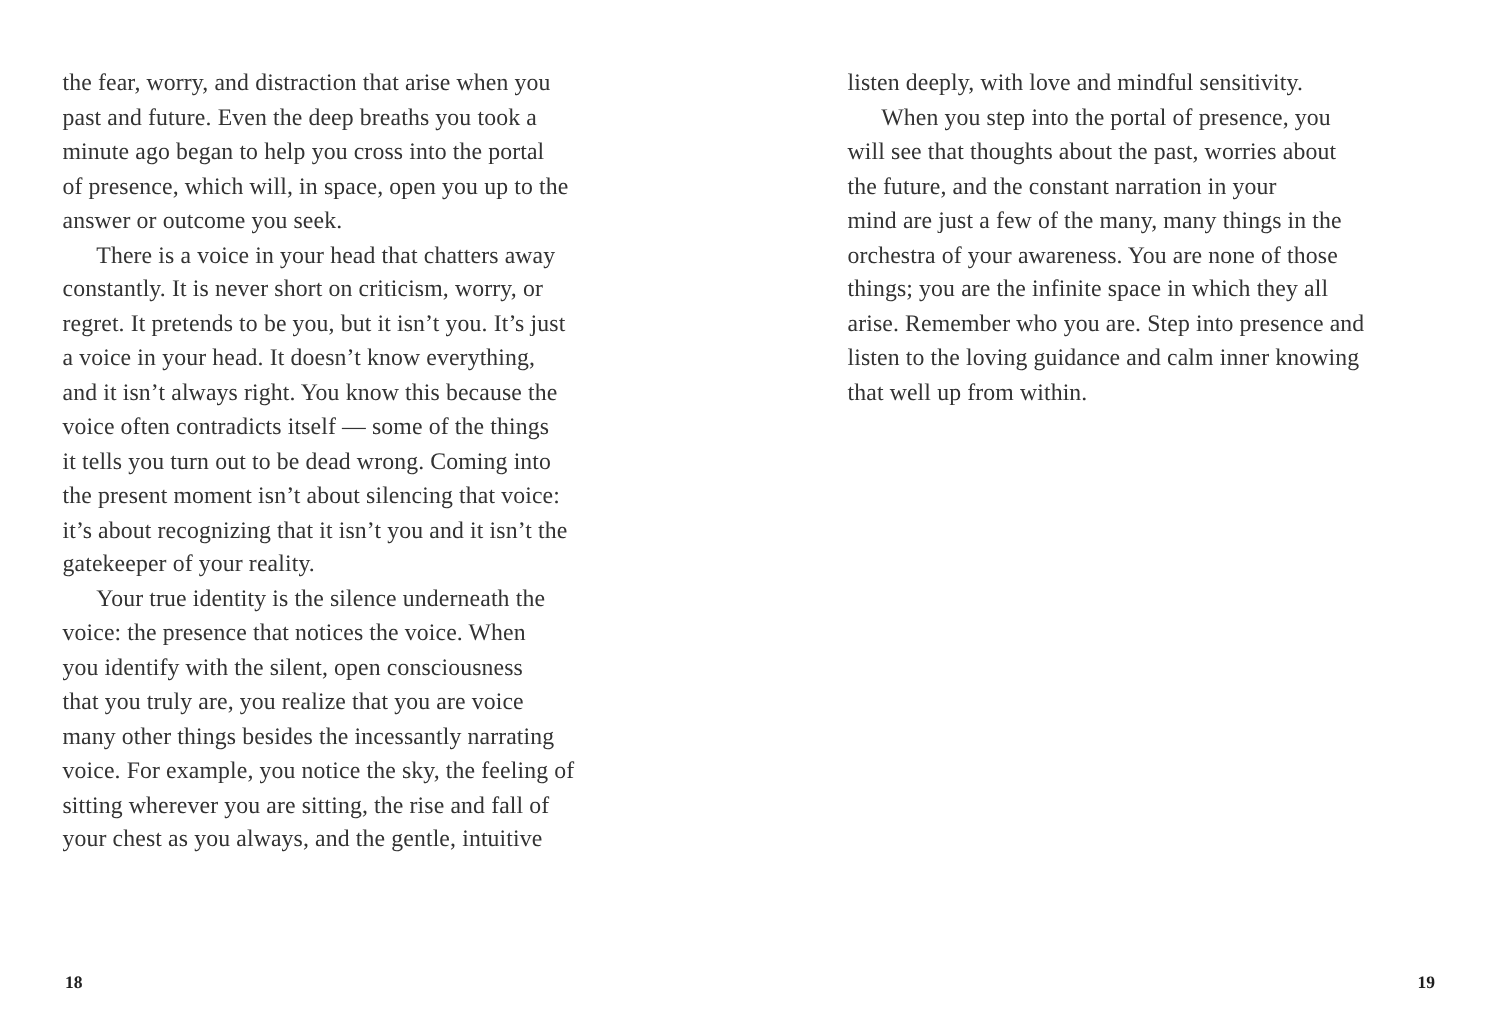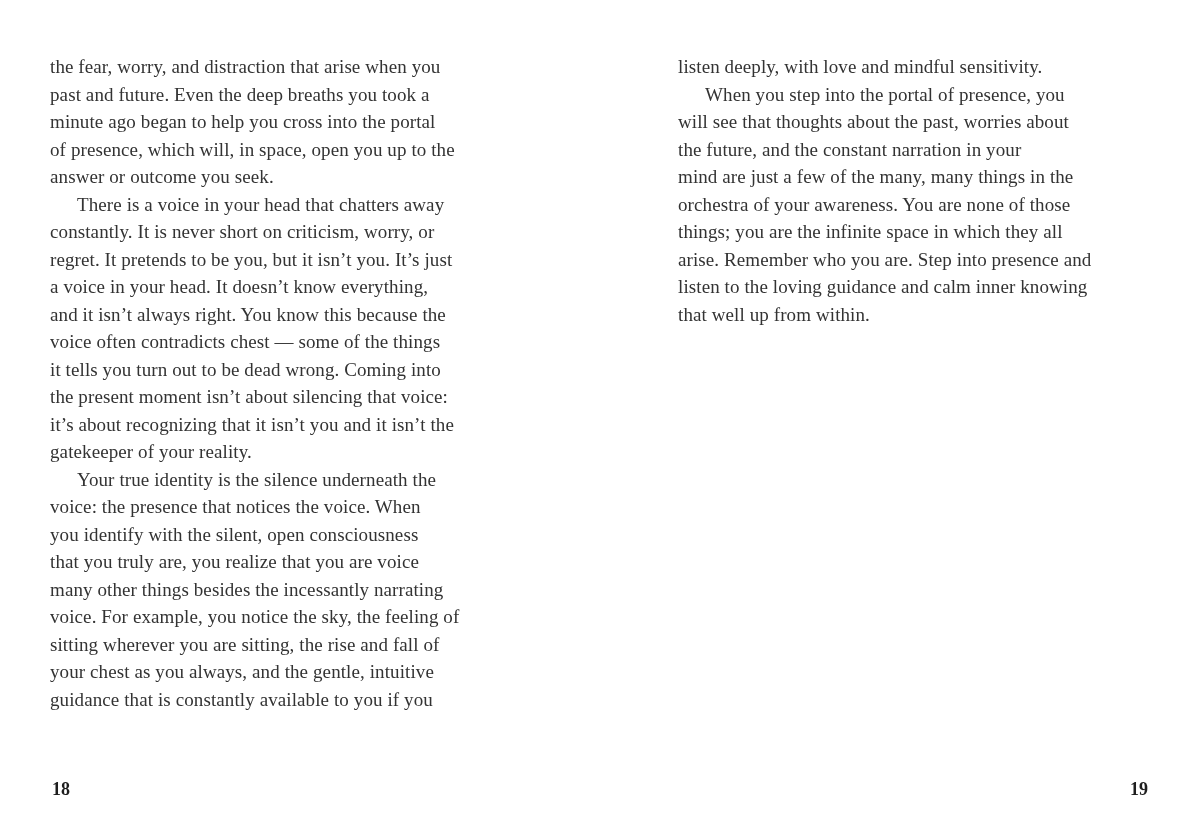--- a/index.html
+++ b/index.html
@@ -40,21 +40,21 @@
     letter-spacing: 0.1px;
   }
   .line.indent {
     padding-left: 27px;
   }
   .line .ital {
   }
   .page-number {
     position: absolute;
     top: 779px;
-    font-size: 18px;
+    font-size: 14px;
     font-weight: 700;
     color: #1e1e1e;
   }
   .page-number-left  { left: 52px; }
   .page-number-right { right: 52px; }
 </style>
 </head>
 <body>
 
 <div class="spread">
@@ -64,34 +64,33 @@
         <div class="line"><span>the fear, worry, and distraction that arise when you</span></div>
         <div class="line"><span>past and future. Even the deep breaths you took a</span></div>
         <div class="line"><span>minute ago began to help you cross into the portal</span></div>
         <div class="line"><span>of presence, which will, in space, open you up to the</span></div>
         <div class="line"><span>answer or outcome you seek.</span></div>
         <div class="line indent"><span>There is a voice in your head that chatters away</span></div>
         <div class="line"><span>constantly. It is never short on criticism, worry, or</span></div>
         <div class="line"><span>regret. It pretends to be you, but it isn’t you. It’s just</span></div>
         <div class="line"><span>a voice in your head. It doesn’t know everything,</span></div>
         <div class="line"><span>and it isn’t always right. You know this because the</span></div>
-        <div class="line"><span>voice often contradicts chest — some of the things</span></div>
+        <div class="line"><span>voice often contradicts itself — some of the things</span></div>
         <div class="line"><span>it tells you turn out to be dead wrong. Coming into</span></div>
         <div class="line"><span>the present moment isn’t about silencing that voice:</span></div>
         <div class="line"><span>it’s about recognizing that it isn’t you and it isn’t the</span></div>
         <div class="line"><span>gatekeeper of your reality.</span></div>
         <div class="line indent"><span>Your true identity is the silence </span><span class="ital">underneath</span><span> the</span></div>
         <div class="line"><span>voice: the presence that </span><span class="ital">notices</span><span> the voice. When</span></div>
         <div class="line"><span>you identify with the silent, open consciousness</span></div>
         <div class="line"><span>that you truly are, you realize that you are voice</span></div>
         <div class="line"><span>many other things besides the incessantly narrating</span></div>
         <div class="line"><span>voice. For example, you notice the sky, the feeling of</span></div>
         <div class="line"><span>sitting wherever you are sitting, the rise and fall of</span></div>
         <div class="line"><span>your chest as you always, and the gentle, intuitive</span></div>
-        <div class="line"><span>guidance that is constantly available to you if you</span></div>
       </div>
     <div class="page-number page-number-left">18</div>
   </div>
 
   <div class="page page-right">
     <div class="page-text">
         <div class="line"><span>listen deeply, with love and mindful sensitivity.</span></div>
         <div class="line indent"><span>When you step into the portal of presence, you</span></div>
         <div class="line"><span>will see that thoughts about the past, worries about</span></div>
         <div class="line"><span>the future, and the constant narration in your</span></div>

